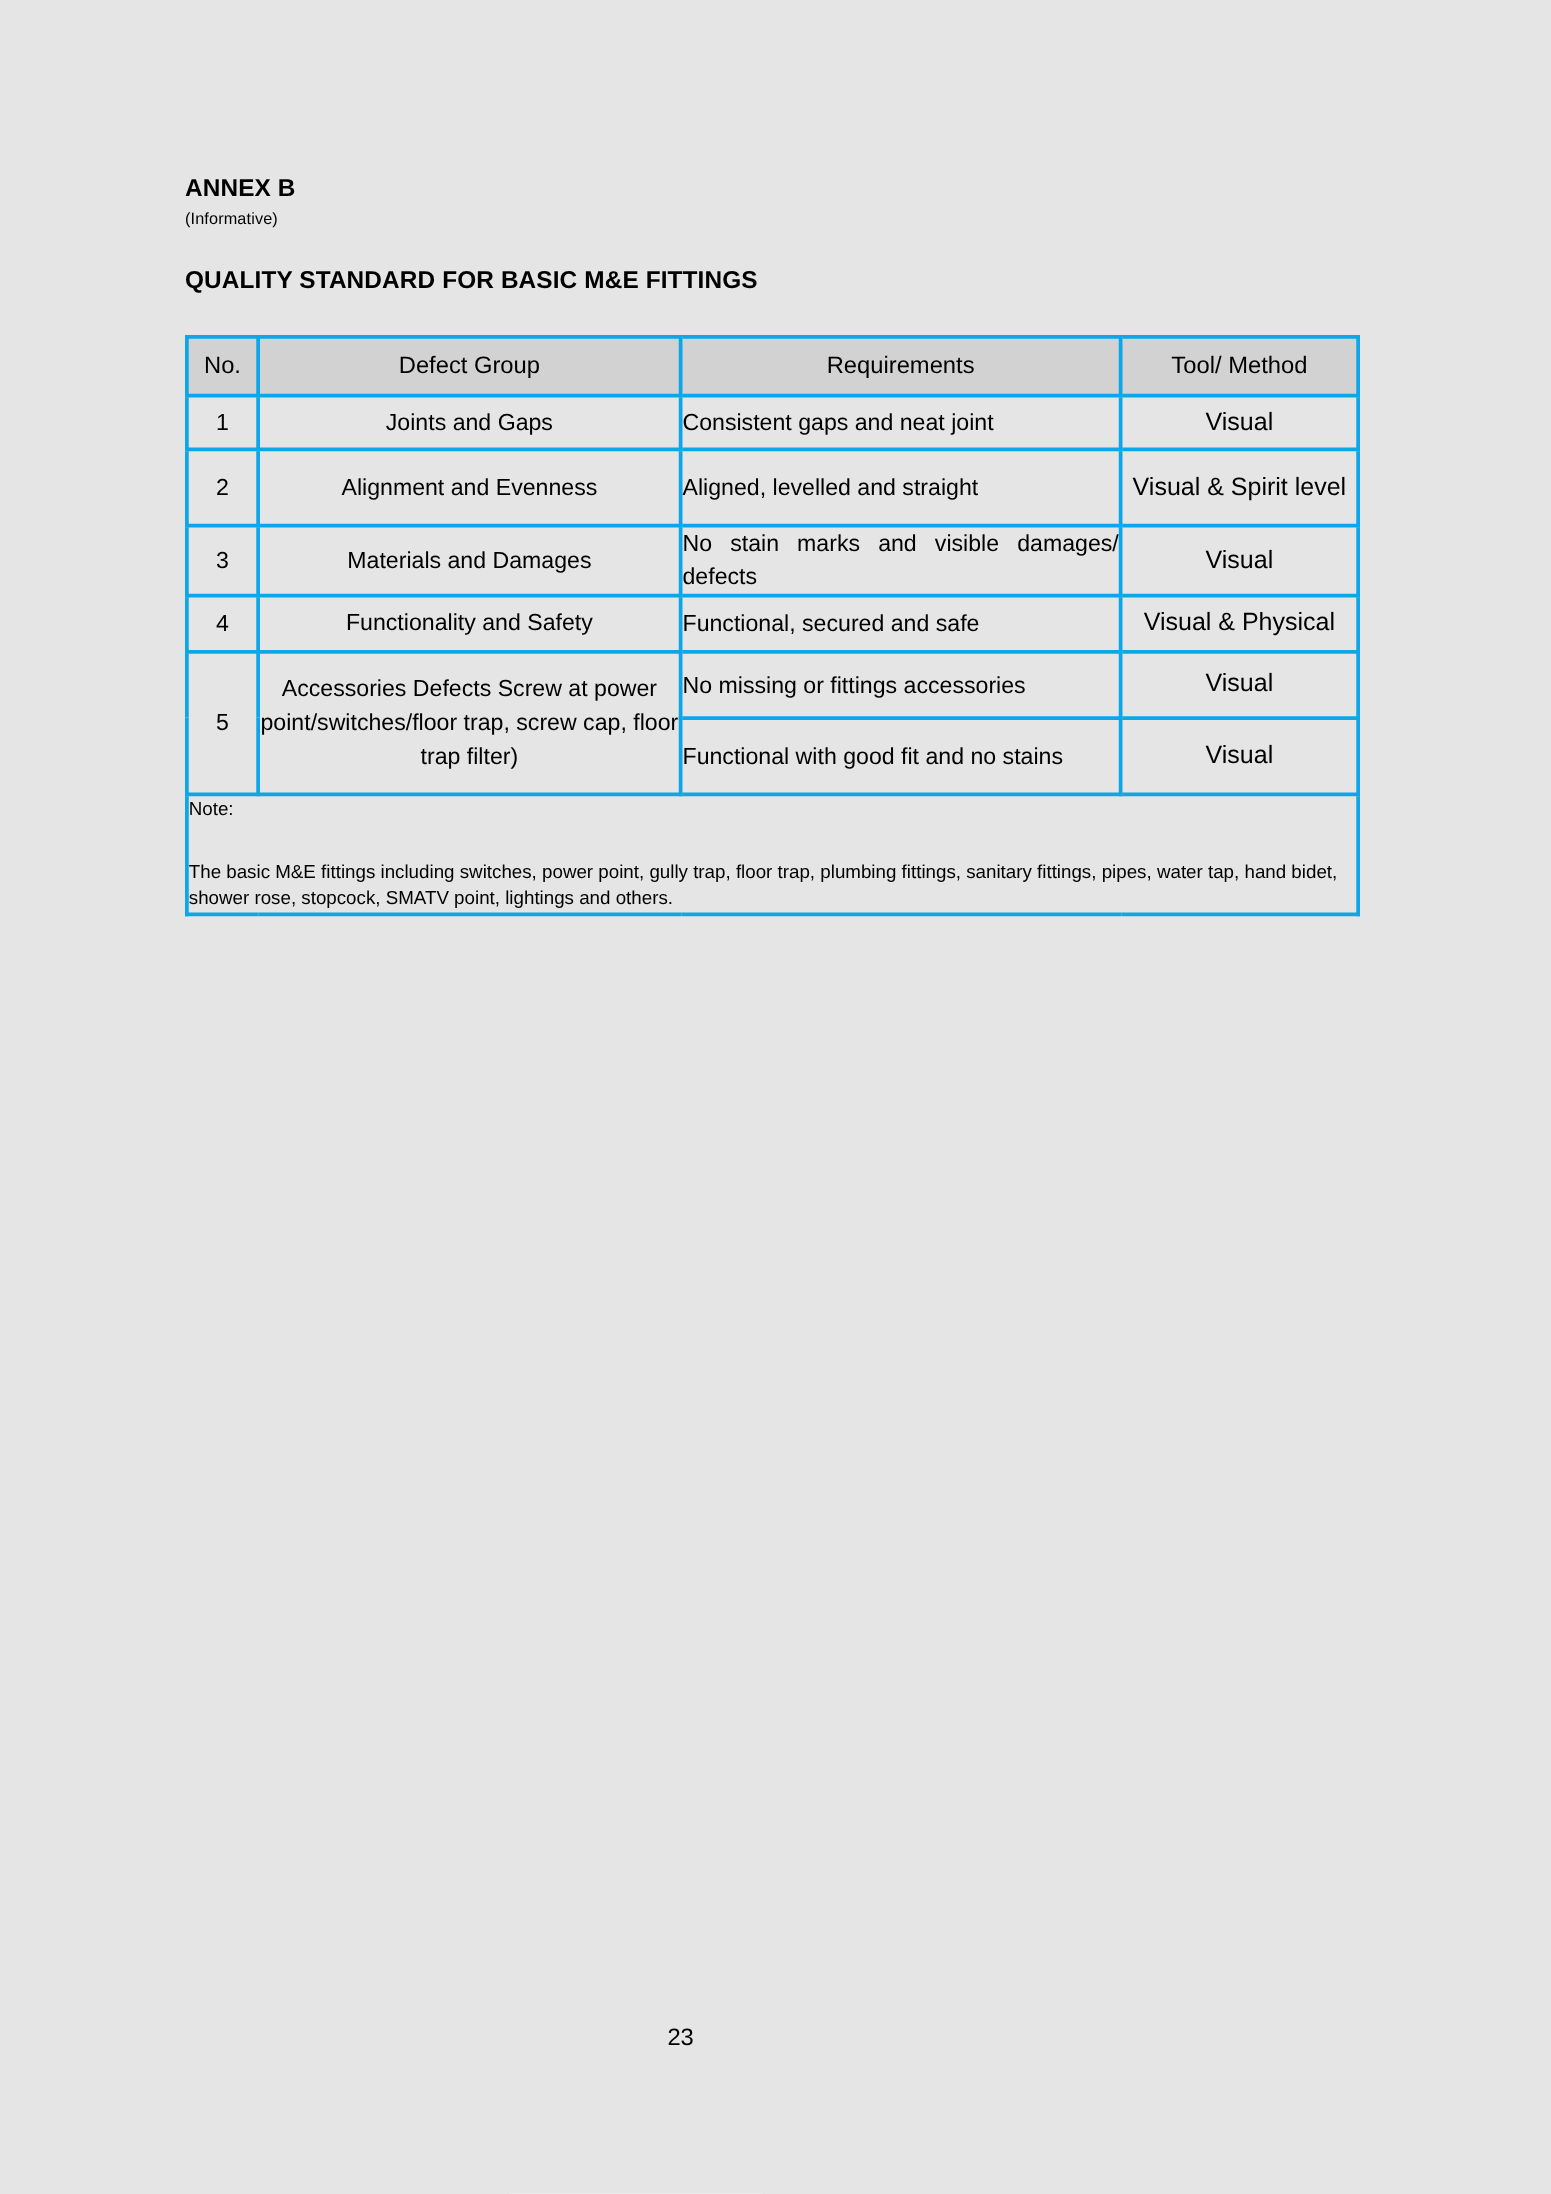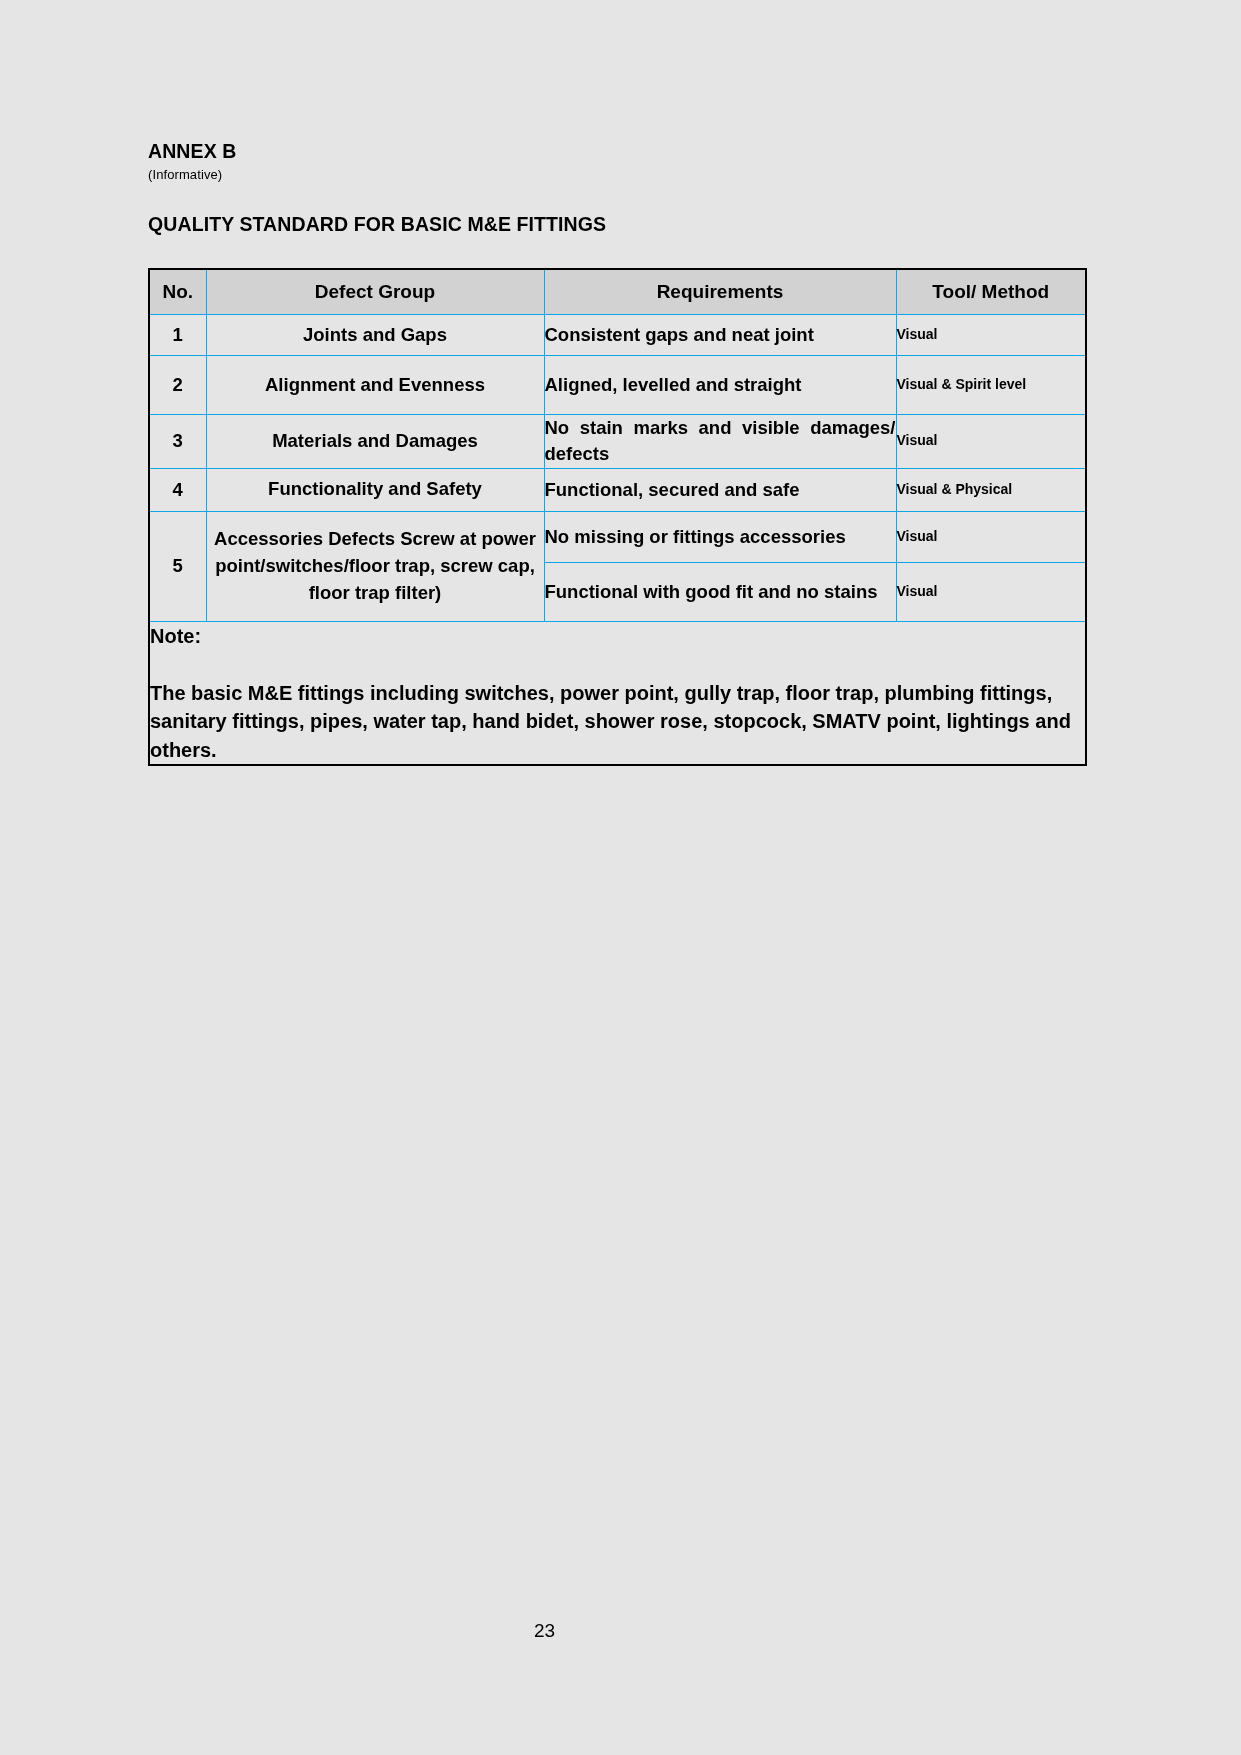--- a/index.html
+++ b/index.html
@@ -52,24 +52,24 @@
   }
 
   table.qs {
     border-collapse: collapse;
     width: 937px;
     margin-top: 32px;
     table-layout: fixed;
     border: 2px solid #000000;
   }
   table.qs td, table.qs th {
-    border: 1px solid #0ea5e9;
+    border: 3px solid #0ea5e9;
     padding: 0;
     vertical-align: middle;
-    font-weight: bold;
+    font-weight: normal;
   }
 
   th.hdr {
     background: #d2d2d2;
     font-size: 19px;
     font-weight: bold;
     text-align: center;
     height: 44px;
     padding: 4px 6px;
   }
@@ -92,35 +92,36 @@
     text-align-last: left;
     font-size: 18.5px;
     padding: 8px 11px;
     line-height: 1.42;
     hyphens: none;
   }
   td.req.center-one {
     text-align: left;
   }
   td.tool {
-    font-size: 14px;
+    text-align: center;
+    font-size: 20px;
     padding: 8px 8px;
     line-height: 1.42;
   }
 
   tr.r1 td { height: 40px; }
   tr.r2 td { height: 58px; }
   tr.r3 td { height: 50px; }
   tr.r4 td { height: 42px; }
   tr.r5a td { height: 50px; }
   tr.r5b td { height: 58px; }
 
   td.note {
     padding: 6px 10px 10px 10px;
-    font-size: 20px;
+    font-size: 15px;
     line-height: 1.42;
     text-align: left;
     border-top: 1px solid #000000;
   }
   .note-label { display: block; }
   .note-body { display: block; margin-top: 29px; }
 
   .page-number {
     position: absolute;
     left: 0;

